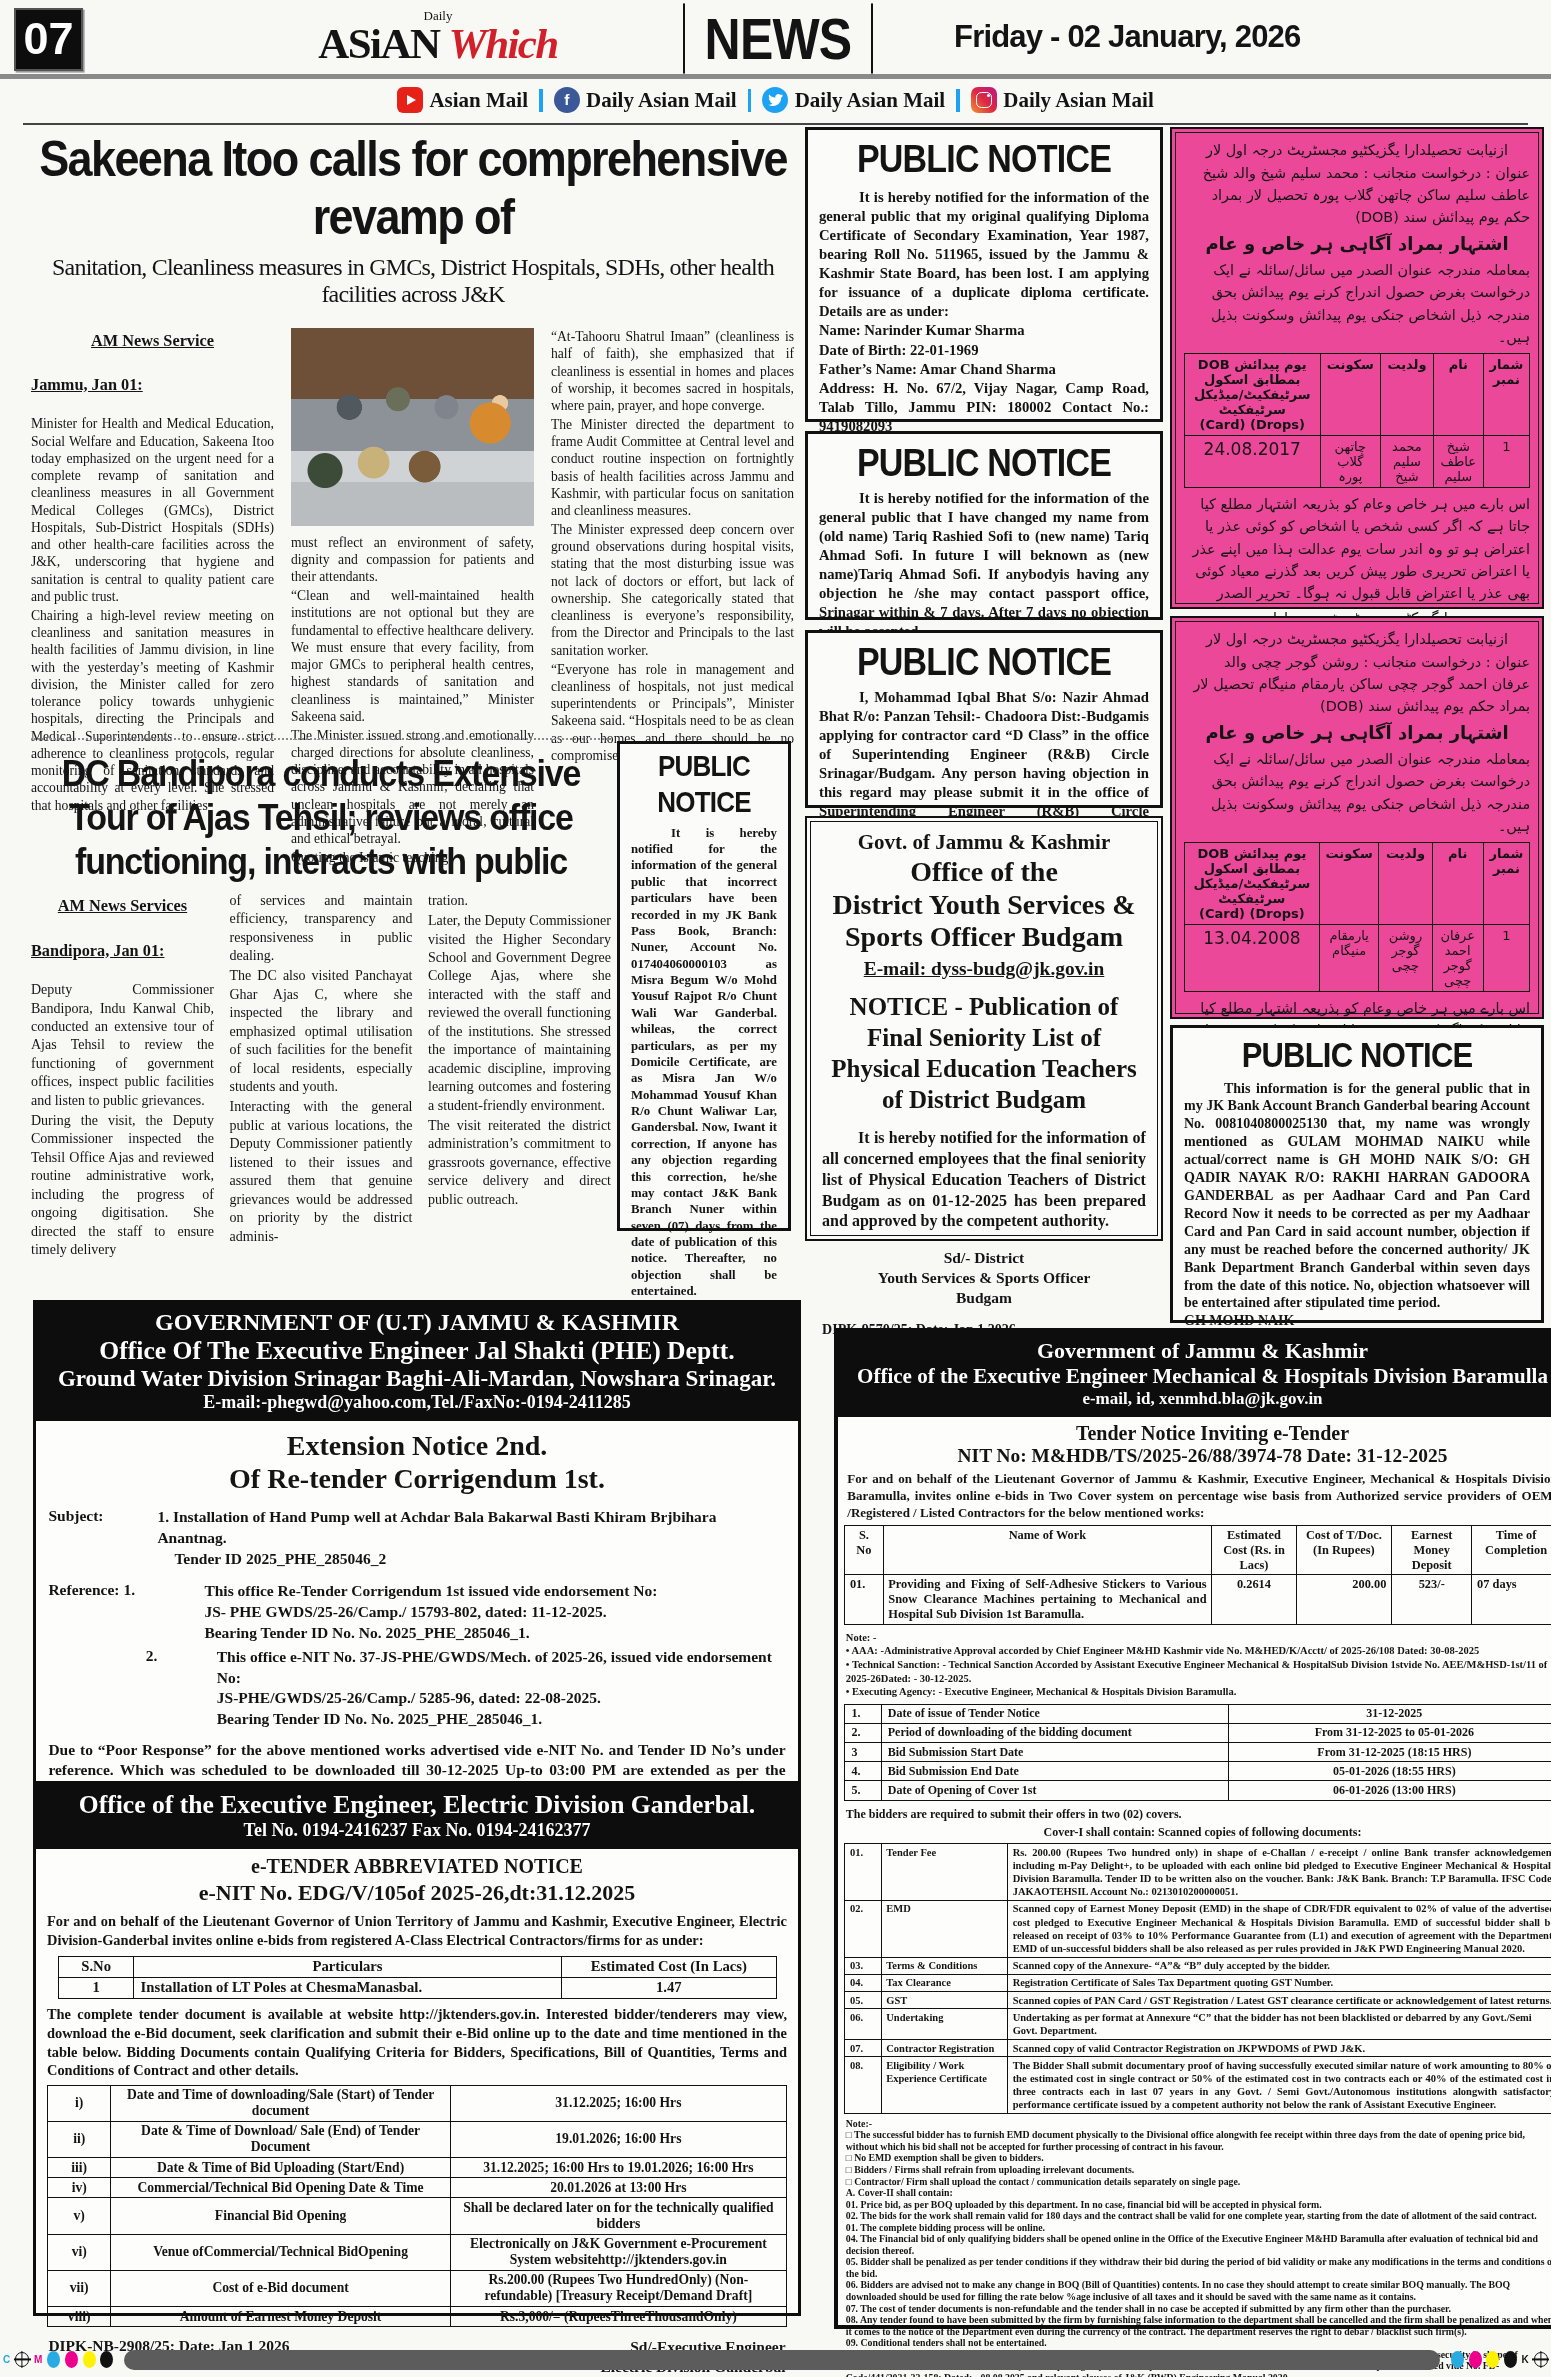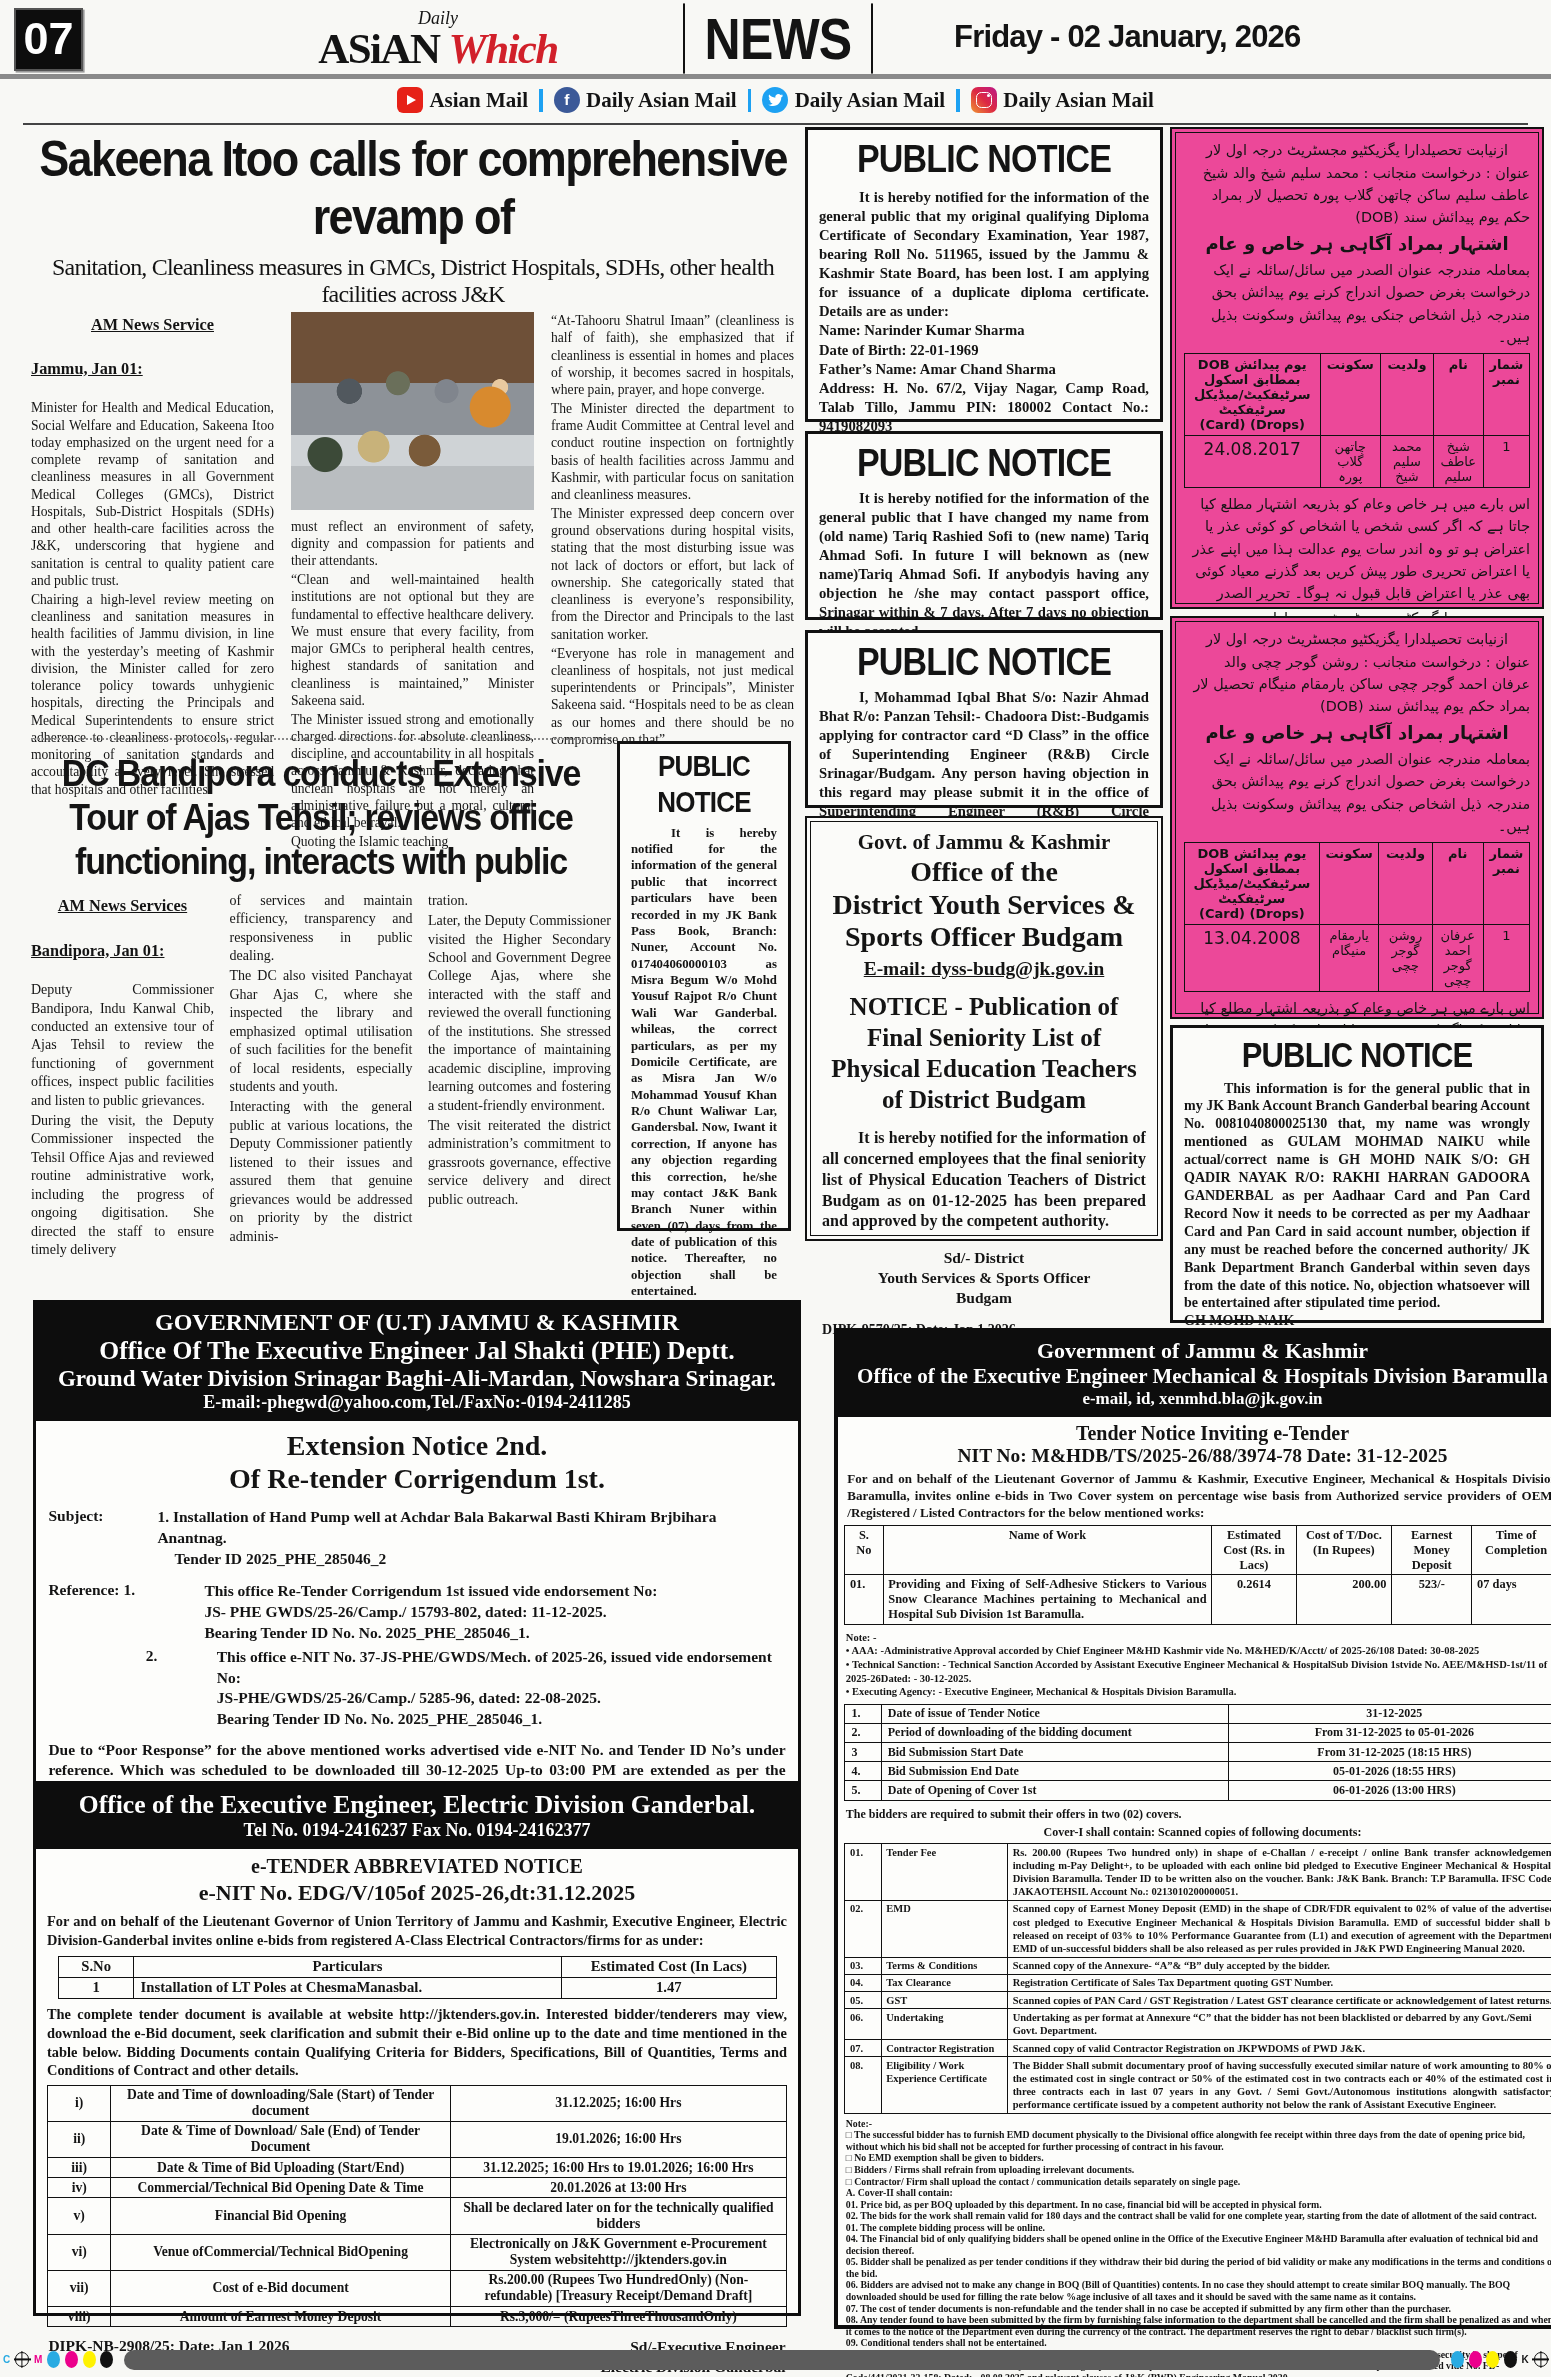--- a/index.html
+++ b/index.html
@@ -4,21 +4,21 @@
 <style>
   html,body{margin:0;padding:0;background:#e8e8e6;}
   #page{position:relative;width:1551px;height:2377px;background:#f8f8f5;font-family:"Liberation Serif",serif;color:#141414;overflow:hidden;}
   .abs{position:absolute;}
   .sans{font-family:"Liberation Sans",sans-serif;}
   .jc{text-align:justify;}
   .ctr{text-align:center;}
   
   .pageno{left:14px;top:7.8px;width:65px;height:59px;background:#0d0d0d;color:#fff;font-size:45px;font-weight:bold;display:flex;align-items:center;justify-content:center;border:2.3px solid #555;box-shadow:1.6px 1.6px 0 #999;}
   .brand{left:310px;top:9.3px;width:256px;text-align:center;line-height:1;}
-  .brand .daily{font-size:18px;font-style:italic;}
+  .brand .daily{font-size:13px;}
   .brand .main{font-size:43px;font-weight:bold;letter-spacing:-1.6px;}
   .brand .accent{color:#d1202a;font-style:italic;}
   .masthead-news{left:683px;top:7.8px;width:186px;height:61px;border-left:2.3px solid #111;border-right:2.3px solid #111;display:flex;align-items:center;justify-content:center;font-size:50px;font-weight:900;letter-spacing:-0.8px;transform:scaleY(1.15);}
   .mast-date{left:954px;top:18.6px;width:388px;font-size:31px;font-weight:bold;letter-spacing:-0.8px;}
   .rule-gray{left:0;top:74px;width:1551px;height:4.7px;background:#8a8a8a;}
   .social{left:0;top:87px;width:1551px;display:flex;justify-content:center;gap:11px;align-items:center;font-size:21px;font-weight:bold;}
   .soc-item{display:flex;align-items:center;gap:6.2px;}
   .soc-sep{width:3.9px;height:23px;background:#1da1f2;}
   .icn{width:26px;height:26px;border-radius:50%;display:inline-flex;align-items:center;justify-content:center;color:#fff;font-family:"Liberation Sans",sans-serif;font-size:15.5px;font-weight:bold;}
   .yt{background:#e62117;border-radius:6.2px;}
@@ -26,21 +26,21 @@
   .fb{background:#3b5998;}
   .tw{background:#1da1f2;}
   .ig{background:linear-gradient(45deg,#f09433,#dc2743,#bc1888);border-radius:7px;position:relative;}
   .ig:before{content:"";position:absolute;inset:5.4px;border:1.9px solid #fff;border-radius:5.4px;}
   .ig:after{content:"";position:absolute;right:7px;top:7px;width:3.1px;height:3.1px;border-radius:50%;background:#fff;}
   .rule-thin{left:23px;top:123px;width:1505px;height:1.6px;background:#444;}
   
   #a1{left:31px;top:130px;width:764px;}
   #a1 h1{margin:0;font-family:"Liberation Sans",sans-serif;font-size:45px;font-weight:900;text-align:center;letter-spacing:-1.6px;transform:scaleY(1.12);transform-origin:top;}
   #a1 .sub{margin-top:20px;font-size:24px;text-align:center;letter-spacing:-0.8px;}
-  .cols3{display:flex;gap:17px;margin-top:4px;}
+  .cols3{display:flex;gap:17px;margin-top:20px;}
   .cols3 .col{width:243px;font-size:13.6px;line-height:1.27;}
   .byline{text-align:center;font-size:16.3px;font-weight:bold;text-decoration:underline;margin:3.1px 0 23px;}
   .dateline{font-size:16.3px;font-weight:bold;text-decoration:underline;margin:0 0 20px;}
   .col p{margin:0 0 1.6px;}
   .photo{width:243px;height:198px;background:
     radial-gradient(circle at 82% 48%, #d88a2e 0 20px, transparent 21px),
     radial-gradient(circle at 86% 38%, #e8c9a0 0 7.8px, transparent 8.5px),
     radial-gradient(circle at 14% 72%, #3c4a38 0 17px, transparent 18px),
     radial-gradient(circle at 34% 68%, #c8b27a 0 15.5px, transparent 16.3px),
     radial-gradient(circle at 55% 70%, #7a5b3a 0 15.5px, transparent 16.3px),

